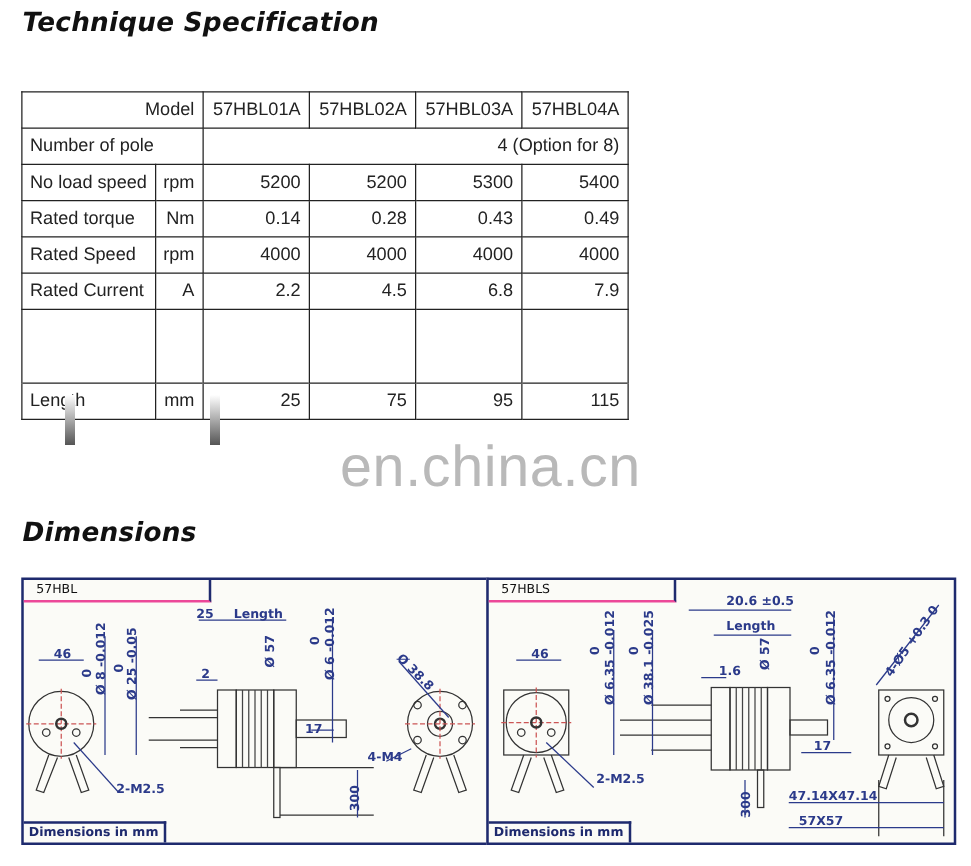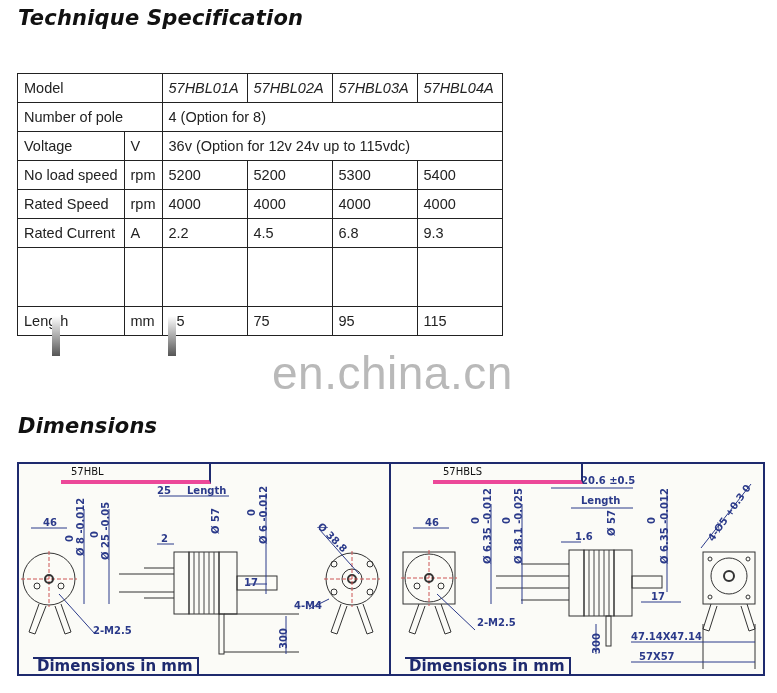--- a/index.html
+++ b/index.html
@@ -1,34 +1,34 @@
 <!DOCTYPE html>
 <html><head>
 <meta charset="utf-8">
 <style>
   html, body { margin: 0; padding: 0; background: #ffffff; }
   body { width: 777px; height: 693px; position: relative; overflow: hidden; font-family: "DejaVu Sans", sans-serif; color: #111; }
   .h1 { position: absolute; left: 18px; font-weight: bold; font-size: 21px; color: #111; letter-spacing: 0.2px; font-style: italic; }
   #title-spec { top: 6px; }
   #title-dim { top: 414px; }
   table.spec { position: absolute; left: 17px; top: 73px; border-collapse: collapse; font-family: "Liberation Sans", sans-serif; font-size: 14.5px; color: #222; }
-  table.spec td { border: 1px solid #222; height: 28px; padding: 0 6px; text-align: left; white-space: nowrap; }
+  table.spec td { border: 1px solid #222; height: 28px; padding: 0 6px; text-align: right; white-space: nowrap; }
   table.spec td.lbl { text-align: left; }
   table.spec tr.wm td { height: 58px; border-top: none; border-bottom: none; }
-  .c0 { width: 122px; } .cm { width: 72px; font-style: italic; }
+  .c0 { width: 122px; } .cm { width: 72px; }
   .watermark { position: absolute; left: 272px; top: 306px; font-family: "Liberation Sans", sans-serif; font-size: 46px; color: #b9b9b9; letter-spacing: 0.5px; margin-top: 40px; }
   .fade { position: absolute; width: 8px; height: 40px; background: linear-gradient(#fff, #555); top: 316px; }
   
   .panel { position: absolute; top: 462px; height: 210px; border: 2px solid #1e2a6e; background: #fbfbf7; }
   #panel-a { left: 17px; width: 370px; }
   #panel-b { left: 389px; width: 372px; }
-  .panel-tag { position: absolute; left: 0; top: 0; height: 16px; border-right: 2px solid #1e2a6e; border-bottom: 4px solid #ec4899; font-family: "DejaVu Sans", sans-serif; font-size: 10px; padding: 0 0 0 10px; line-height: 16px; color: #111; margin-left: 42px; }
+  .panel-tag { position: absolute; left: 0; top: 0; height: 16px; border-right: 2px solid #1e2a6e; border-bottom: 2px solid #ec4899; font-family: "DejaVu Sans", sans-serif; font-size: 10px; padding: 0 0 0 10px; line-height: 16px; color: #111; }
   #panel-a .panel-tag { width: 138px; }
   #panel-b .panel-tag { width: 138px; }
-  .panel-foot { position: absolute; left: 0; bottom: 0; height: 15px; border-top: 2px solid #1e2a6e; border-right: 2px solid #1e2a6e; font-size: 15px; line-height: 15px; padding: 0 4px; color: #1e2a6e; font-weight: bold; margin-left: 14px; }
+  .panel-foot { position: absolute; left: 0; bottom: 0; height: 15px; border-top: 2px solid #1e2a6e; border-right: 2px solid #1e2a6e; font-size: 10px; line-height: 15px; padding: 0 4px; color: #1e2a6e; font-weight: bold; }
   svg.draw { position: absolute; left: 0; top: 0; }
   .dim { font-family: "DejaVu Sans", sans-serif; font-weight: bold; fill: #2b3a8a; font-size: 10px; }
 </style>
 </head>
 <body>
 
 <div class="h1" id="title-spec">Technique Specification</div>
 
 <table class="spec">
   <tbody>
@@ -37,47 +37,50 @@
     <td class="cm">57HBL01A</td>
     <td class="cm">57HBL02A</td>
     <td class="cm">57HBL03A</td>
     <td class="cm">57HBL04A</td>
   </tr>
   <tr>
     <td class="lbl" colspan="2">Number of pole</td>
     <td colspan="4">4 (Option for 8)</td>
   </tr>
   <tr>
-    <td class="lbl">Voltage</td>
-    <td>V</td>
-    <td colspan="4">36v (Option for 12v 24v up to 115vdc)</td>
-  </tr>
-  <tr>
     <td class="lbl">No load speed</td>
     <td>rpm</td>
     <td>5200</td>
     <td>5200</td>
     <td>5300</td>
     <td>5400</td>
   </tr>
   <tr>
+    <td class="lbl">Rated torque</td>
+    <td>Nm</td>
+    <td>0.14</td>
+    <td>0.28</td>
+    <td>0.43</td>
+    <td>0.49</td>
+  </tr>
+  <tr>
     <td class="lbl">Rated Speed</td>
     <td>rpm</td>
     <td>4000</td>
     <td>4000</td>
     <td>4000</td>
     <td>4000</td>
   </tr>
   <tr>
     <td class="lbl">Rated Current</td>
     <td>A</td>
     <td>2.2</td>
     <td>4.5</td>
     <td>6.8</td>
-    <td>9.3</td>
+    <td>7.9</td>
   </tr>
   <tr class="wm">
     <td style="border-left:1px solid #222"></td>
     <td></td>
     <td></td>
         <td></td>
         <td></td>
         <td></td>
   </tr>
   <tr>

